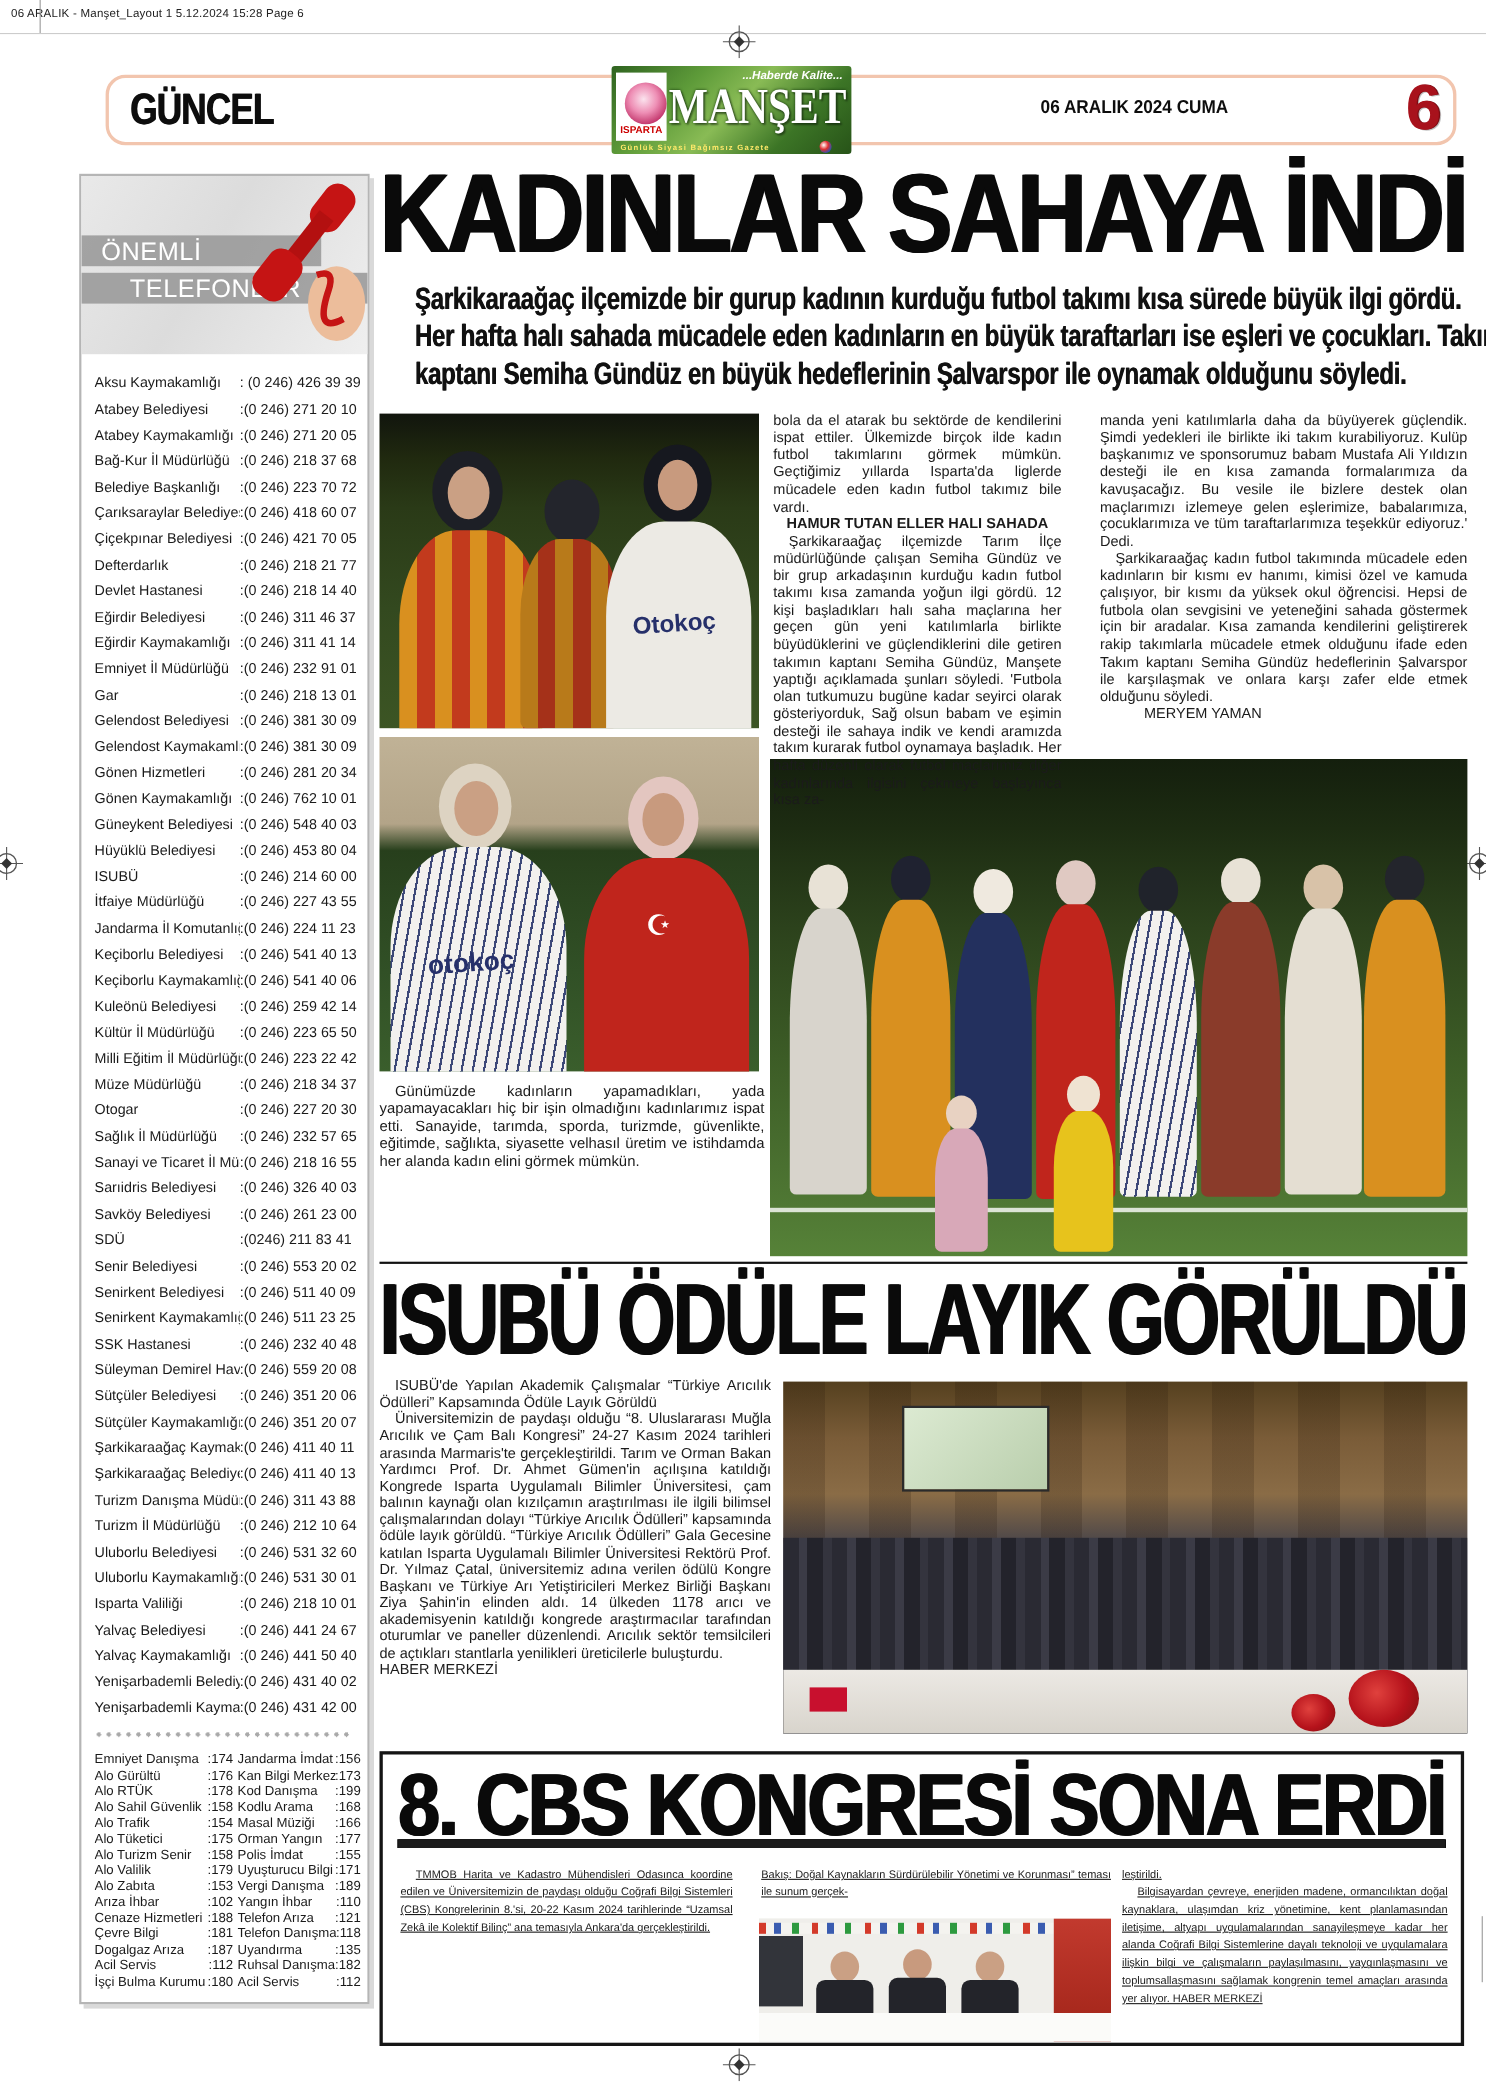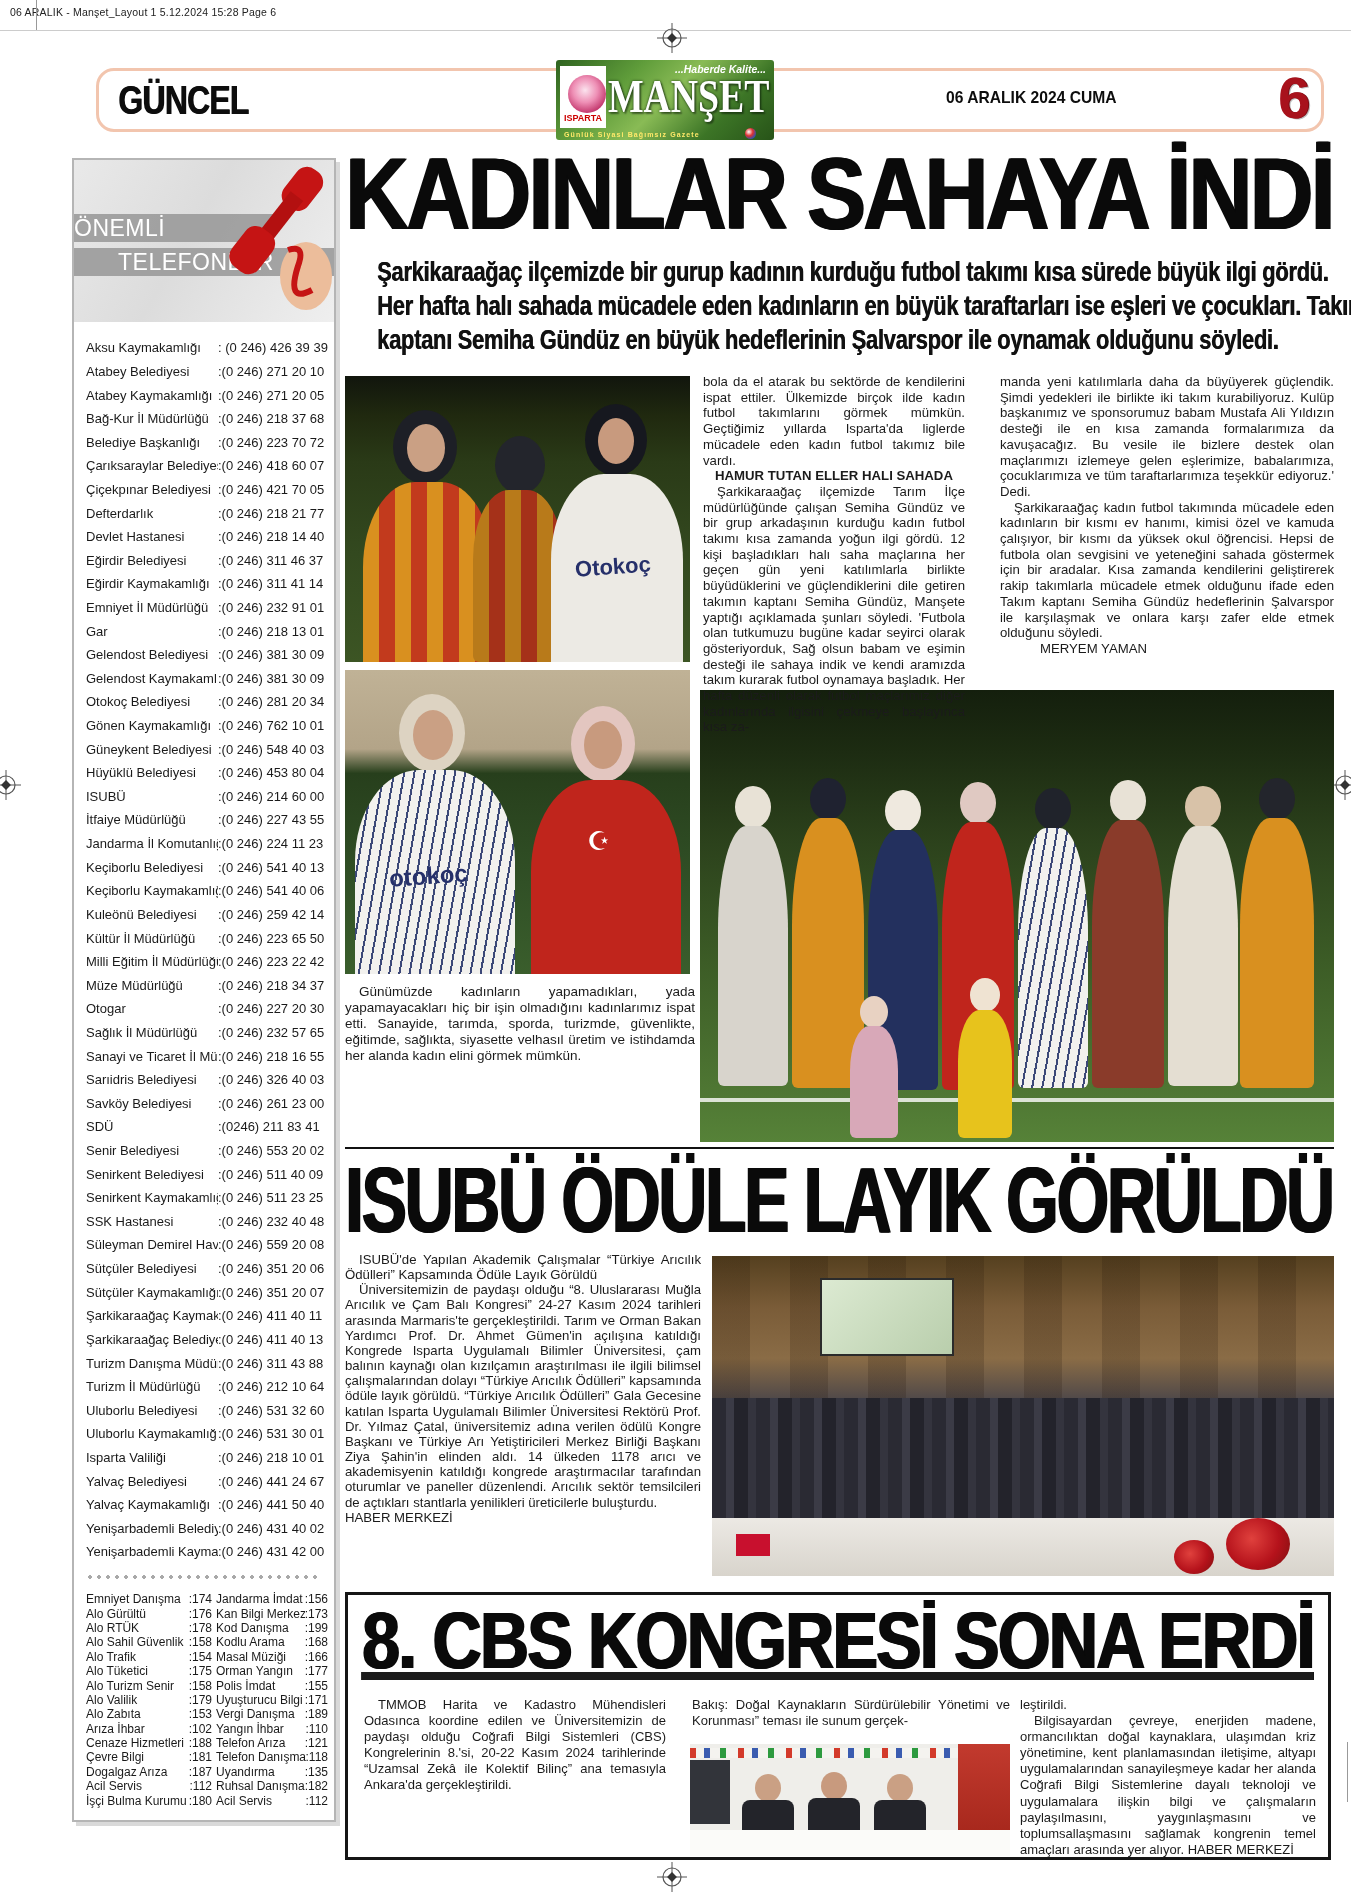--- a/index.html
+++ b/index.html
@@ -39,21 +39,21 @@
   .logo .globe{position:absolute;right:18px;bottom:1px;width:11px;height:11px;border-radius:50%;
         background:radial-gradient(circle at 35% 35%,#fff 0%,#e03030 40%,#2a52b0 75%,#123064 100%);}
 
   
   .sidebox{left:72px;top:158px;width:260px;height:1660px;background:#fff;border:2px solid #b5b5b5;
            box-shadow:4px 4px 0 #d9d9d9;}
   .sidehead{position:absolute;left:0;top:0;width:100%;height:162px;overflow:hidden;
            background:linear-gradient(120deg,#e9e9e9 0%,#dcdcdc 45%,#efefef 100%);}
   .strip{position:absolute;background:rgba(150,150,150,.85);color:#fff;font-size:23px;letter-spacing:.5px;
          line-height:28px;height:28px;}
-  .strip1{left:0;top:54px;width:200px;}
+  .strip1{left:0;top:54px;width:200px;padding-left:18px;}
   .strip2{left:0;top:88px;width:236px;padding-left:44px;}
   .phonelist{position:absolute;left:12px;top:176px;width:238px;margin:0;padding:0;list-style:none;}
   .prow{display:flex;height:23.62px;align-items:center;font-size:13px;color:#1a1a1a;}
   .plabel{flex:1;white-space:nowrap;overflow:hidden;}
   .pnum{width:106px;white-space:nowrap;}
   .dots{position:absolute;left:12px;top:1414px;width:234px;height:7px;
         background:radial-gradient(circle 2px at 4px 3px,#a9a9a9 98%,transparent) left center/9px 7px repeat-x;}
   .mini{position:absolute;top:1432px;margin:0;padding:0;list-style:none;}
   .mini-l{left:12px;width:126px;}
   .mini-r{left:142px;width:112px;}
@@ -84,21 +84,21 @@
   .byline{text-indent:40px;margin-top:2px;}
   .col1{left:703px;top:374px;width:262px;}
   .col2{left:1000px;top:374px;width:334px;}
   .caption{left:345px;top:984px;width:350px;font-size:13.5px;line-height:16.1px;}
   .a2body{left:345px;top:1252px;width:356px;font-size:13.2px;line-height:15.15px;}
   .a2body .source{text-indent:0;}
   .rule{left:345px;top:1147px;width:989px;height:2px;background:#111;}
 
   
   .cbsbox{left:345px;top:1592px;width:980px;height:262px;border:3px solid #151515;background:#fff;}
-  .cbscol{position:absolute;top:102px;font-size:13px;line-height:16.1px;text-align:justify;}
+  .cbscol{position:absolute;top:102px;font-size:10px;line-height:16.1px;text-align:justify;text-decoration:underline;}
   .cbs1{left:16px;width:302px;}
   .cbs2{left:344px;width:318px;}
   .cbs3{left:672px;width:296px;}
 
   
   .photo{position:absolute;overflow:hidden;}
   .ph-gs{left:345px;top:376px;width:345px;height:286px;
      background:linear-gradient(180deg,#11150d 0%,#20290f 14%,#2a3a17 30%,#33491f 62%,#3c5524 100%);}
   .ph-fb{left:345px;top:670px;width:345px;height:304px;
      background:linear-gradient(180deg,#c0b296 0%,#b3a488 26%,#273f1c 34%,#315026 70%,#3a5e2c 100%);}
@@ -271,21 +271,21 @@
           <span class="plabel">Gelendost Belediyesi</span>
           <span class="pnum">:(0 246) 381 30 09</span>
         </li>
 
         <li class="prow">
           <span class="plabel">Gelendost Kaymakamlığı</span>
           <span class="pnum">:(0 246) 381 30 09</span>
         </li>
 
         <li class="prow">
-          <span class="plabel">Otokoç Belediyesi</span>
+          <span class="plabel">Gönen Hizmetleri</span>
           <span class="pnum">:(0 246) 281 20 34</span>
         </li>
 
         <li class="prow">
           <span class="plabel">Gönen Kaymakamlığı</span>
           <span class="pnum">:(0 246) 762 10 01</span>
         </li>
 
         <li class="prow">
           <span class="plabel">Güneykent Belediyesi</span>

